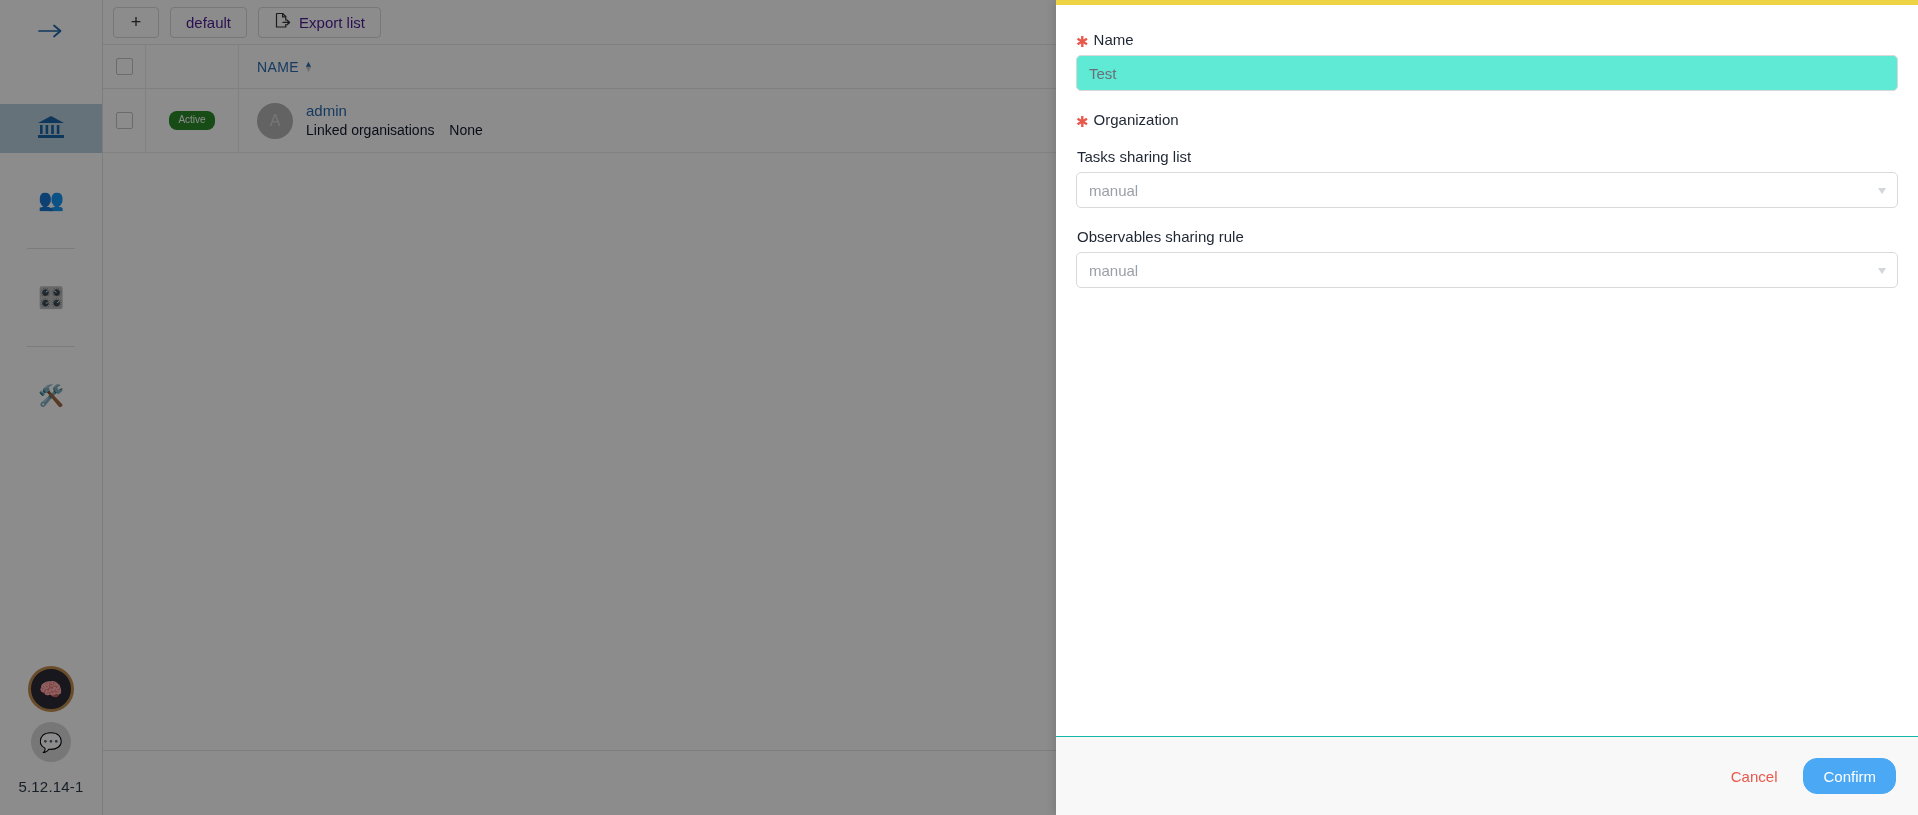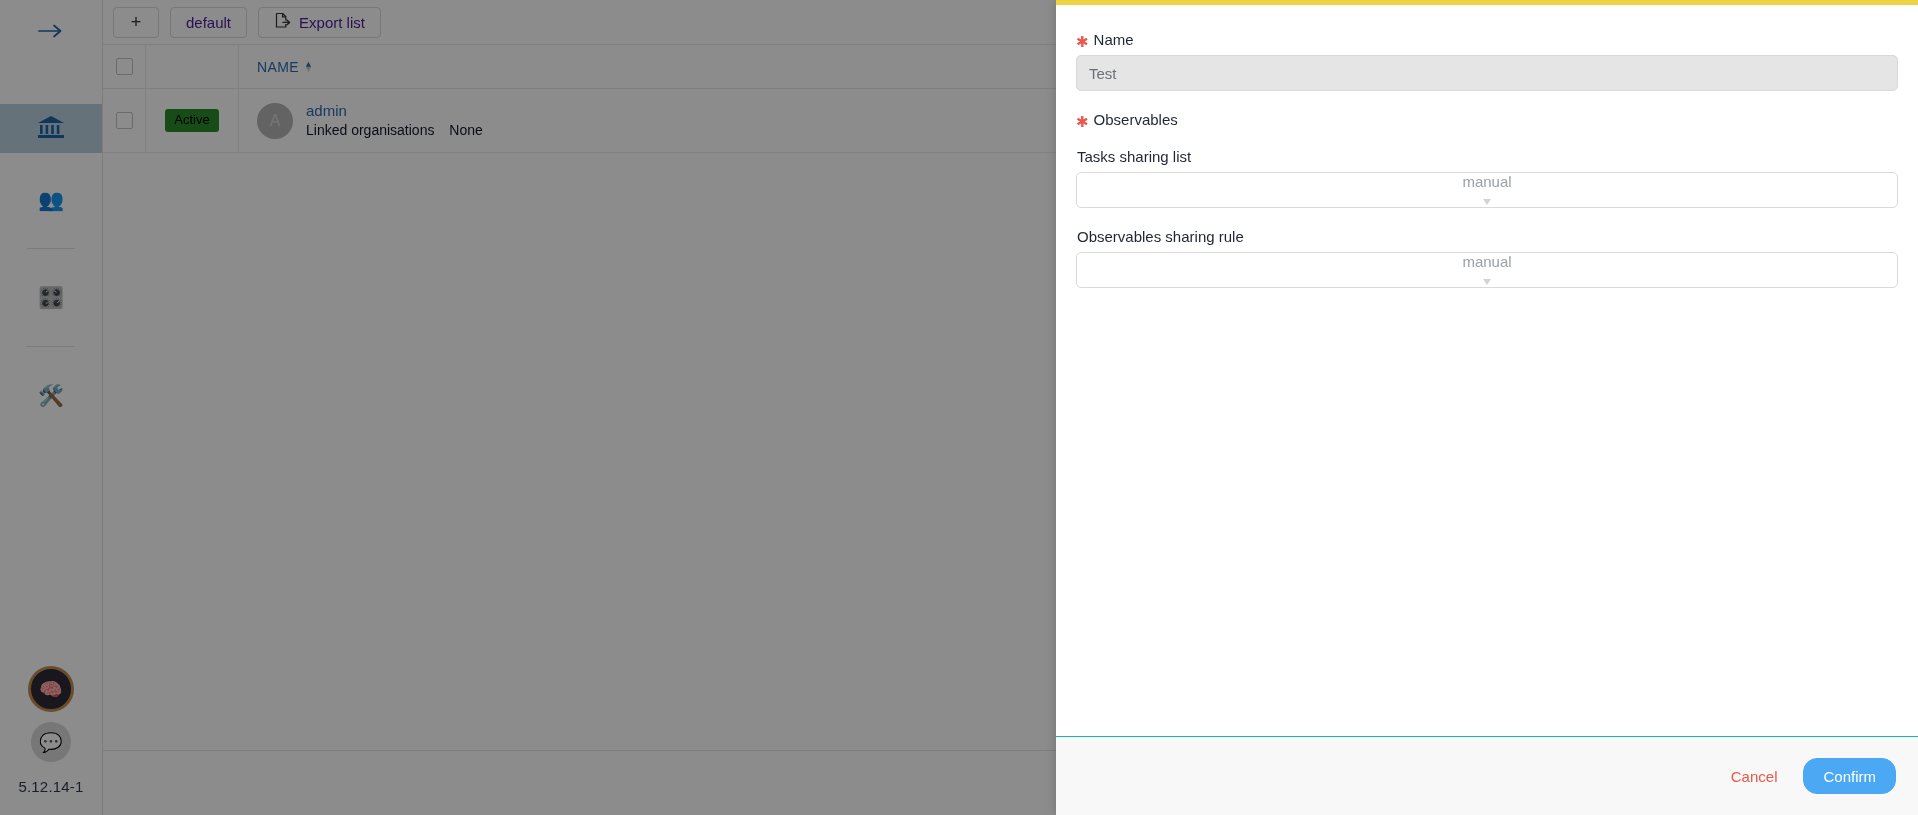--- a/index.html
+++ b/index.html
@@ -204,23 +204,23 @@
   .table-row {
     height: 63px;
     flex: 0 0 63px;
     display: flex;
     align-items: center;
     border-bottom: 1px solid #ececec;
     background: #ffffff;
   }
   .badge-active {
     background: #2a8a2a;
-    color: #000000;
-    font-size: 13px;
-    border-radius: 3px;
+    color: #ffffff;
+    font-size: 10px;
+    border-radius: 8px;
     padding: 3px 9px;
     line-height: 1.25;
   }
   .avatar {
     width: 36px;
     height: 36px;
     border-radius: 50%;
     background: #b4b4b4;
     color: #d8d8d8;
     display: flex;
@@ -309,21 +309,21 @@
   .f-input {
     width: 100%;
     height: 36px;
     border: 1px solid #d9d9d9;
     border-radius: 5px;
     box-sizing: border-box;
     padding: 0 12px;
     font-size: 15px;
     color: #6a6f78;
     font-family: "Liberation Sans", sans-serif;
-    background: #e5e5e5;
+    background: #5eead4;
     outline: none;
   }
   .f-input::placeholder { color: #6a6f78; }
   .f-textarea {
     width: 100%;
     height: 99px;
     border: 1px solid #d9d9d9;
     border-radius: 5px;
     box-sizing: border-box;
     padding: 8px 12px;
@@ -343,21 +343,20 @@
     border-radius: 5px;
     box-sizing: border-box;
     padding: 0 12px;
     display: flex;
     align-items: center;
     justify-content: space-between;
     font-size: 15px;
     color: #9aa0a8;
     background: #ffffff;
     cursor: pointer;
-    flex-direction: column;
   }
   .chev {
     color: #d2d6db;
     font-size: 12px;
     line-height: 1;
     transform: scaleX(1.35);
   }
   .f-label.plain { padding-left: 1px; }
 
   .drawer-footer {
@@ -517,21 +516,21 @@
       <div class="f-label">
         <span class="req-star">✱</span>
         <span>Name</span>
       </div>
       <input class="f-input" type="text" placeholder="Test" style="">
     </div>
 
     <div class="field">
       <div class="f-label">
         <span class="req-star">✱</span>
-        <span>Observables</span>
+        <span>Organization</span>
       </div>
     </div>
 
     <div class="field">
       <div class="f-label plain">Tasks sharing list</div>
       <div class="f-select">
         <span>manual</span>
         <span class="chev">▾</span>
       </div>
     </div>

